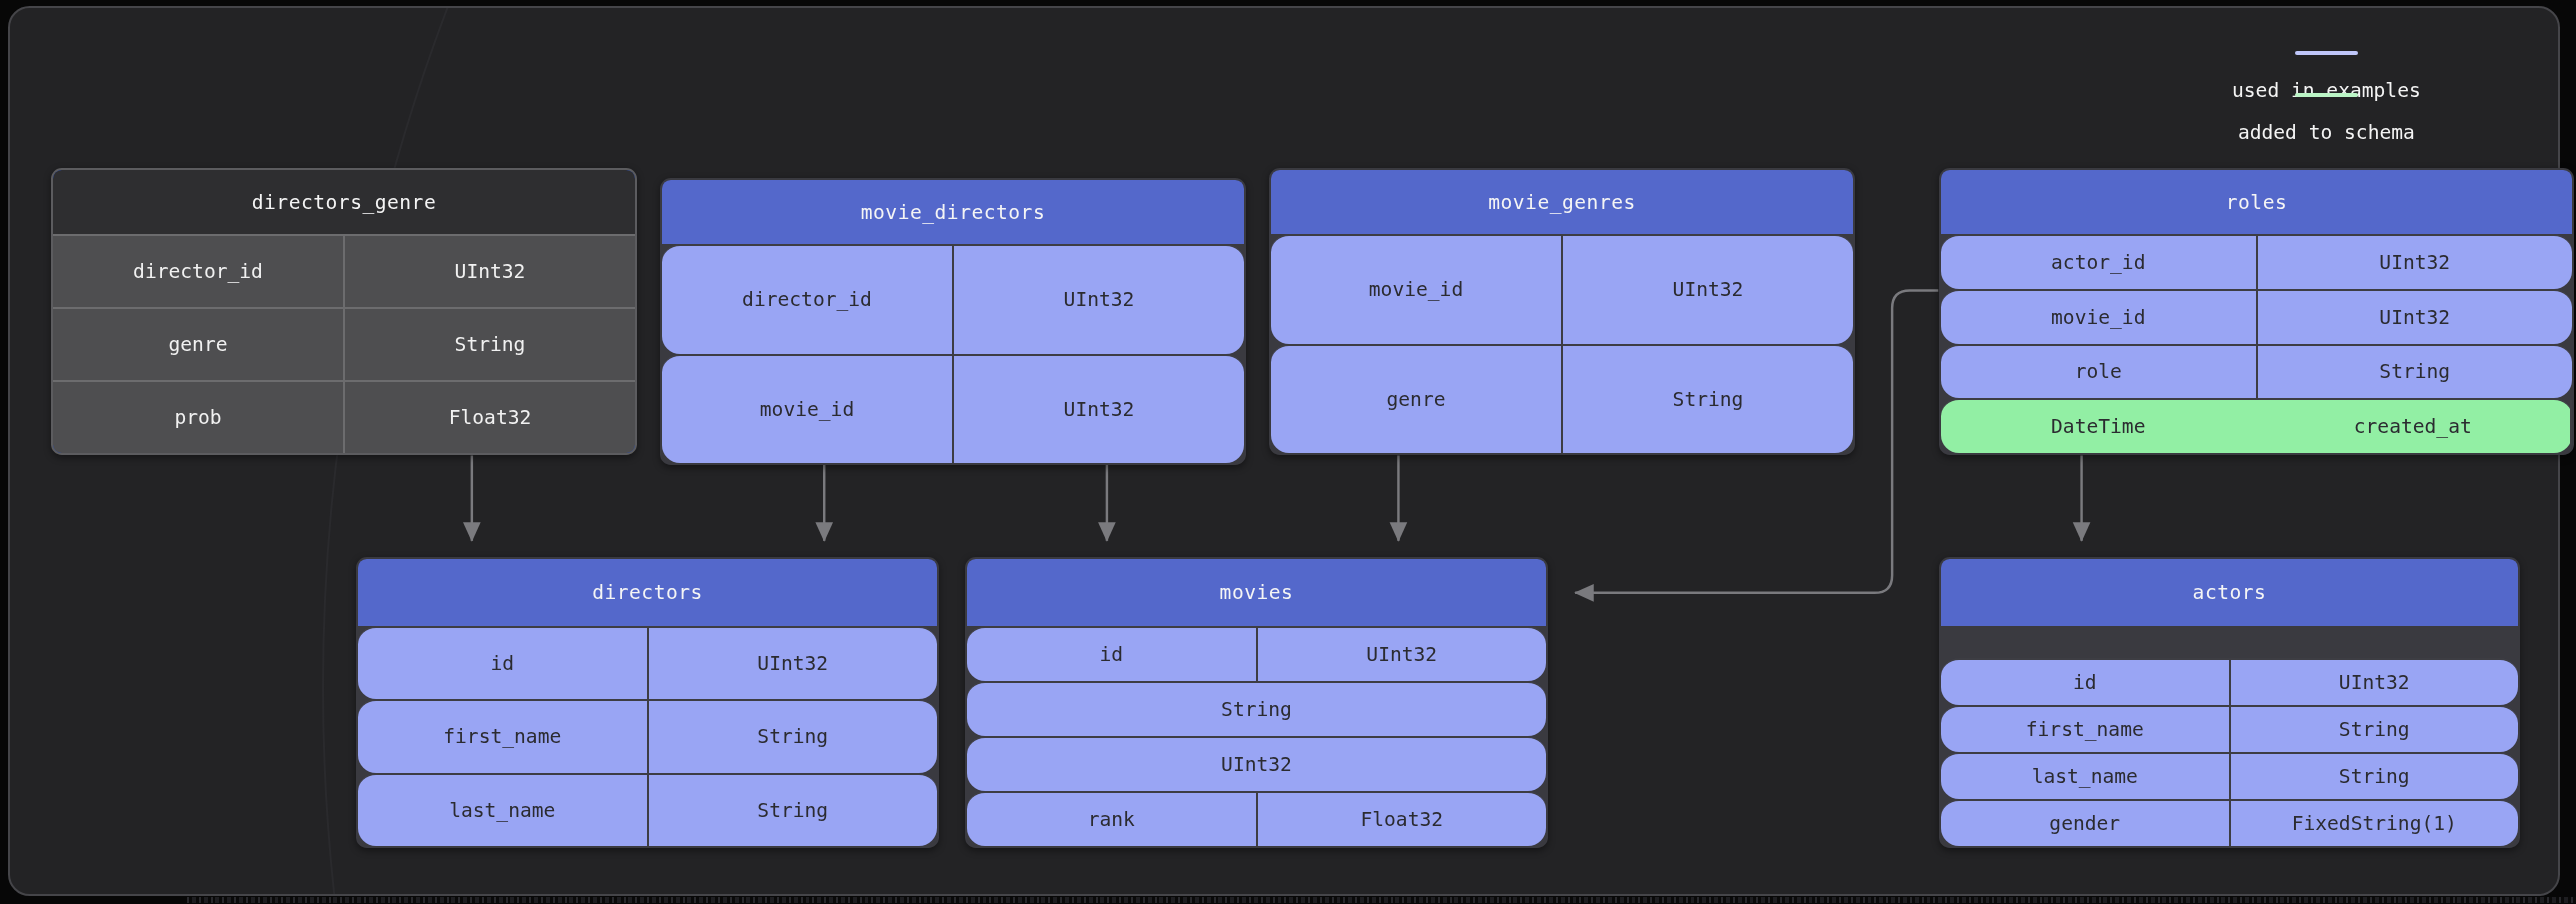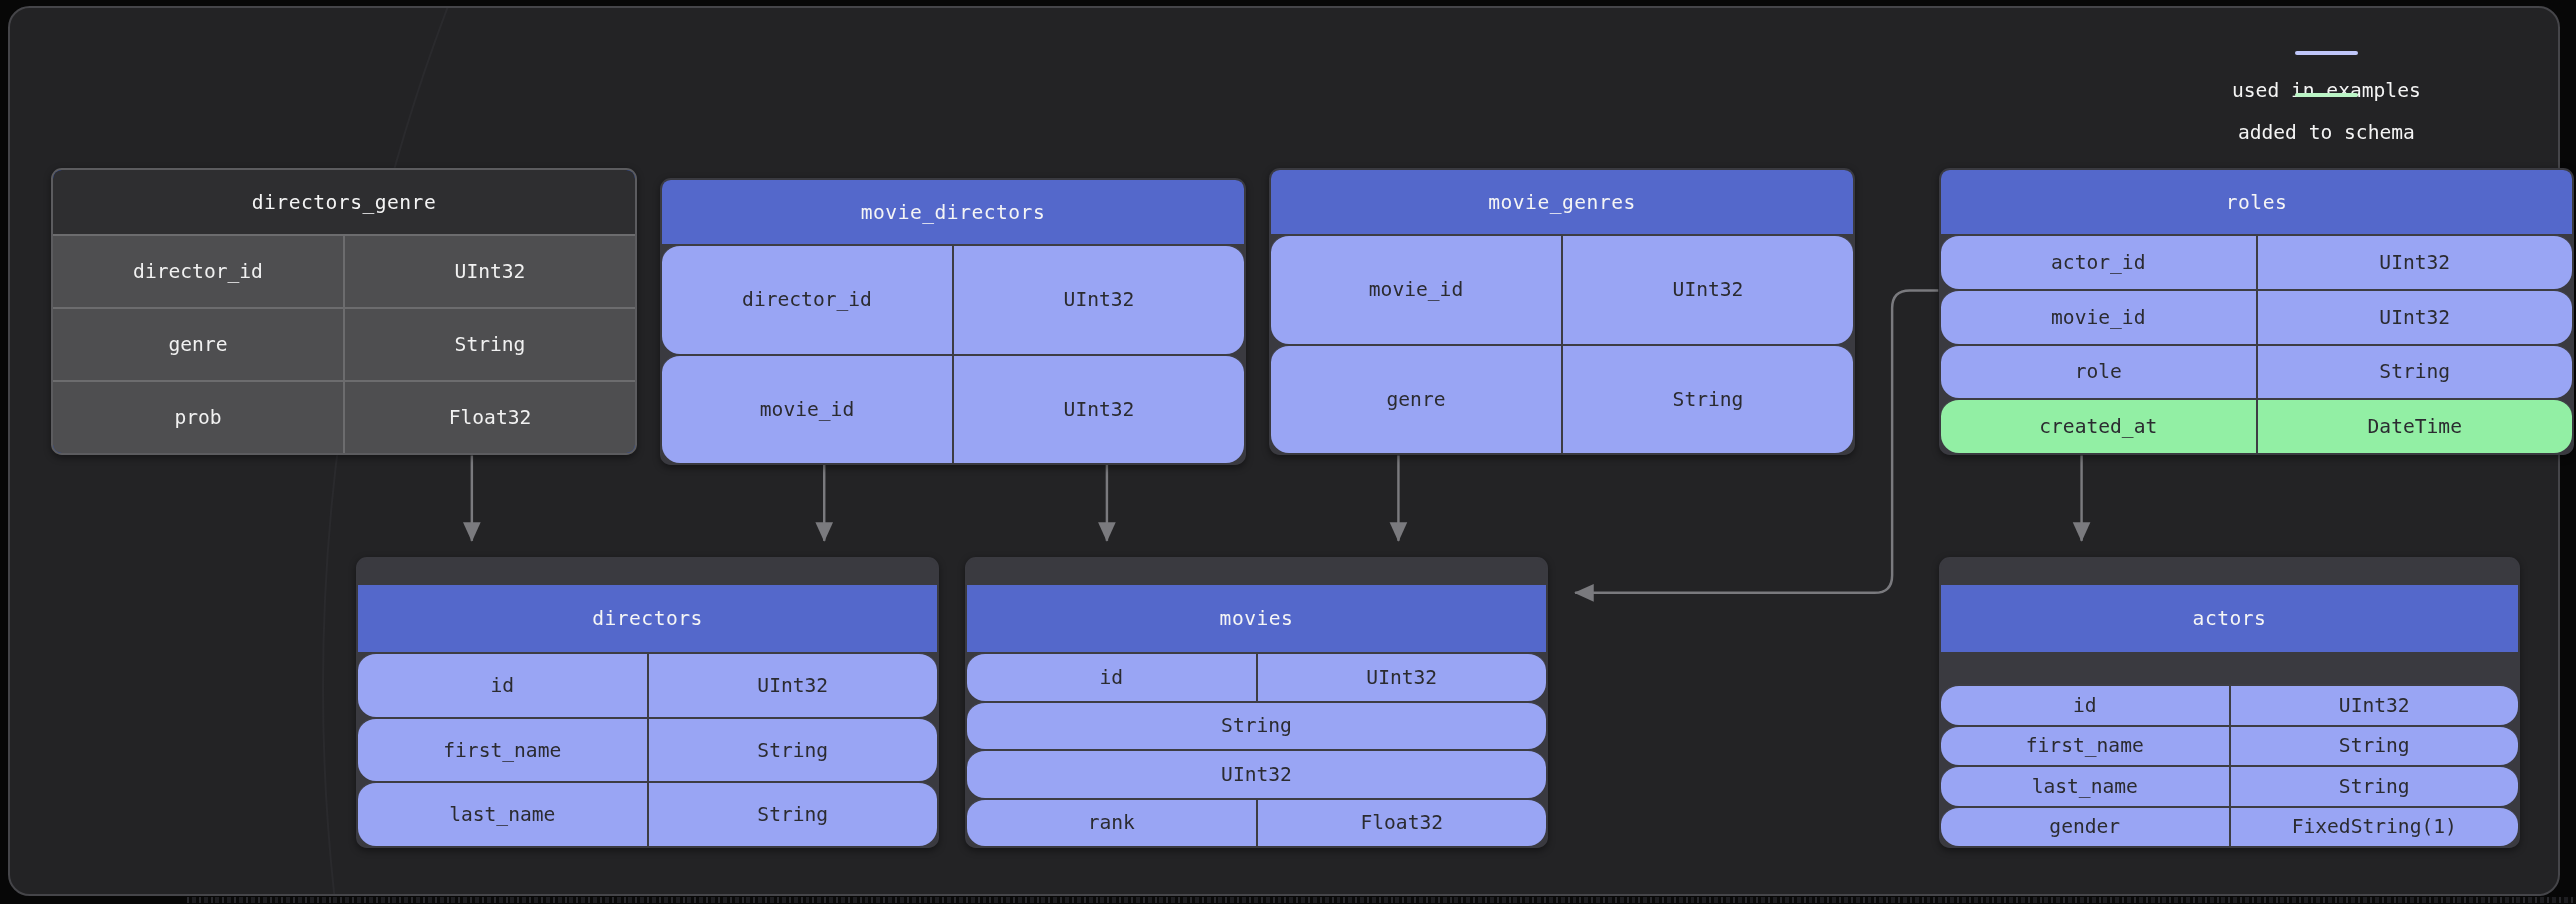--- a/index.html
+++ b/index.html
@@ -54,21 +54,21 @@
   .variant-muted .cell.field { border-right:2px solid #6c6c6e; }
   
   .t-directors-genre { left:51px;  top:168px; width:586px; height:287px; }
   .t-movie-directors { left:660px; top:168px; width:586px; height:287px;margin-top:10px; }
   .t-movie-genres    { left:1269px;top:168px; width:586px; height:287px; }
   .t-roles           { left:1939px;top:168px; width:635px; height:287px; }
   .t-directors       { left:356px; top:557px; width:583px; height:291px; }
   .t-movies          { left:965px; top:557px; width:583px; height:291px; }
   .t-actors          { left:1939px;top:557px; width:581px; height:291px;gap:32px; }
   .top-tbl .tbl-header { height:64px; }
-  .bot-tbl .tbl-header { height:67px;margin-top:26px; }
+  .bot-tbl .tbl-header { height:67px; }
   
   #connector-layer { position:absolute; left:0; top:0; pointer-events:none; }
 </style>
 </head>
 <body>
 
 <div id="canvas">
   <div class="panel">
     <div class="watermark-arc"></div>
   </div>
@@ -162,22 +162,22 @@
         </div>
         <div class="tbl-row">
           <div class="cell field">movie_id</div>
           <div class="cell type">UInt32</div>
         </div>
         <div class="tbl-row">
           <div class="cell field">role</div>
           <div class="cell type">String</div>
         </div>
         <div class="tbl-row highlight">
+          <div class="cell type">DateTime</div>
           <div class="cell field">created_at</div>
-          <div class="cell type">DateTime</div>
         </div>
       </div>
   </div>
   <div class="tbl bot-tbl variant-blue t-directors">
     <div class="tbl-header">
         <span>directors</span>
       </div>
     <div class="tbl-body">
         <div class="tbl-row">
           <div class="cell field">id</div>

